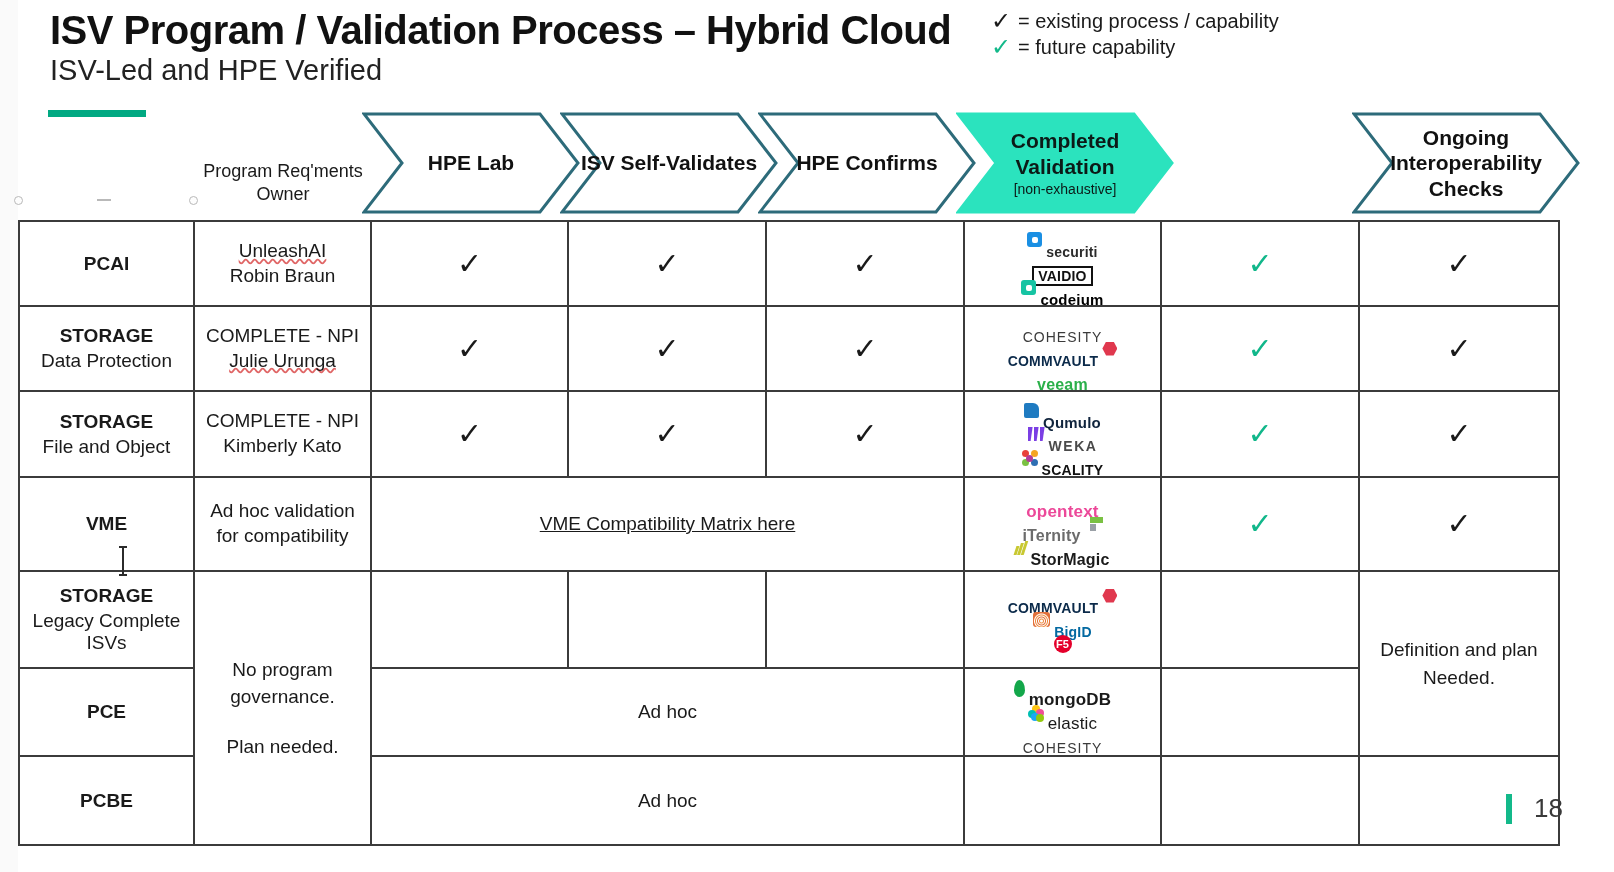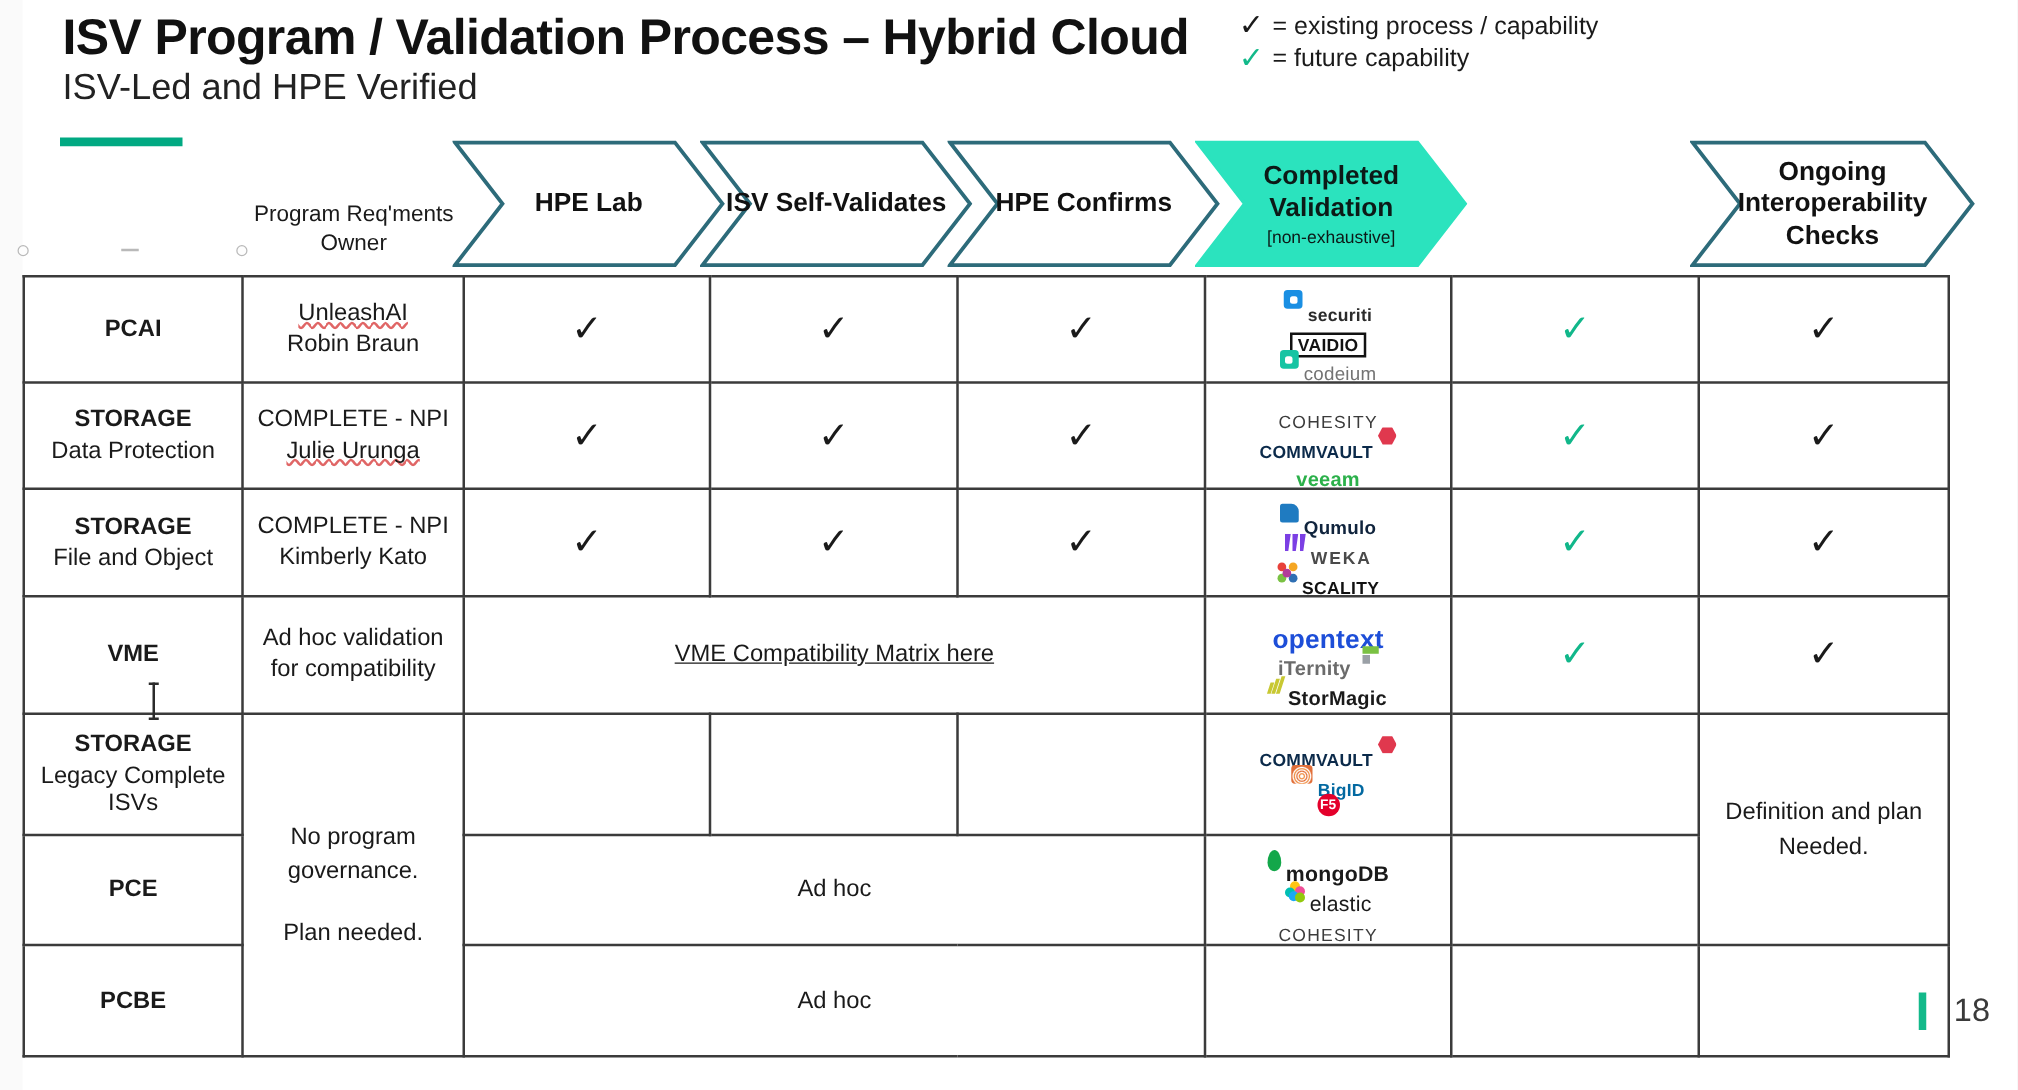--- a/index.html
+++ b/index.html
@@ -105,21 +105,21 @@
   .scal i{position:absolute;width:7px;height:7px;border-radius:50%;}
   .stor{display:flex;gap:1px;align-items:flex-end;flex:none;}
   .stor i{width:3px;background:#c8c832;display:block;transform:skewX(-18deg);}
   .itern{position:relative;width:18px;height:14px;flex:none;}
   .itern i{position:absolute;background:#7ac143;}
   .f5{width:18px;height:18px;border-radius:50%;background:#e4002b;color:#fff;
       font-size:11px;font-weight:bold;display:flex;align-items:center;justify-content:center;flex:none;}
   .bigid{width:17px;height:15px;flex:none;border-radius:3px;
       background:radial-gradient(circle at 50% 60%,#fff 1px,#f08a3c 2px,#fff 3px,#e2703a 4px,#fff 5px,#f08a3c 6px,#fff 7px,#e2703a 8px);}
   
-  #pagenum{position:absolute;right:22px;bottom:48px;display:flex;align-items:center;gap:22px;}
+  #pagenum{position:absolute;right:51px;bottom:48px;display:flex;align-items:center;gap:22px;}
   #pagebar{width:6px;height:30px;background:#13b98a;}
   #pagetext{font-size:26px;color:#3a3a3a;}
   
   #caret{position:absolute;left:119px;top:546px;width:8px;height:30px;}
   #caret:before,#caret:after{content:"";position:absolute;left:0;width:8px;height:2px;background:#2b2b2b;}
   #caret:before{top:0;} #caret:after{bottom:0;}
   #caret i{position:absolute;left:3px;top:0;width:2px;height:30px;background:#2b2b2b;display:block;}
   
   #topstrip{position:absolute;left:0;top:0;width:18px;height:872px;background:#fafafa;}
 </style>
@@ -216,21 +216,21 @@
         <div class="logos">
           <span class="logo">
             <i class="sq inner" style="background:#1a8fe3"></i>
             <span class="lbl" style="color:#2b2b2b">securiti</span>
           </span>
           <span class="logo">
             <span class="lbl boxed" style="color:#111">VAIDIO</span>
           </span>
           <span class="logo">
             <i class="sq inner" style="background:#16c4a3"></i>
-            <span class="lbl" style="color:#737373;font-weight:normal;font-size:15px">codeium</span>
+            <span class="lbl" style="color:#000000;font-weight:bold;font-size:15px">codeium</span>
           </span>
         </div>
       </td>
       <td><span class="tick green">✓</span></td>
       <td><span class="tick">✓</span></td>
     </tr>
 
     <tr style="height:85px">
       <td class="c-prog">
         <span>STORAGE</span>
@@ -308,21 +308,21 @@
       <td class="owner">
         <span>Ad hoc validation</span><br>
         <span>for compatibility</span>
       </td>
       <td colspan="3">
         <span class="link">VME Compatibility Matrix here</span>
       </td>
       <td>
         <div class="logos">
           <span class="logo">
-            <span class="lbl" style="color:#1d4ed8;font-size:21px">opentext</span>
+            <span class="lbl" style="color:#ec4899;font-size:17px">opentext</span>
           </span>
           <span class="logo">
             <span class="lbl" style="color:#6b6b6b;font-size:16px">iTernity</span>
             <span class="itern">
                   <i style="left:5px;top:0;width:13px;height:6px"></i>
                   <i style="left:5px;top:7px;width:6px;height:7px;background:#9aa0a6"></i>
                 </span>
           </span>
           <span class="logo">
             <span class="stor">

